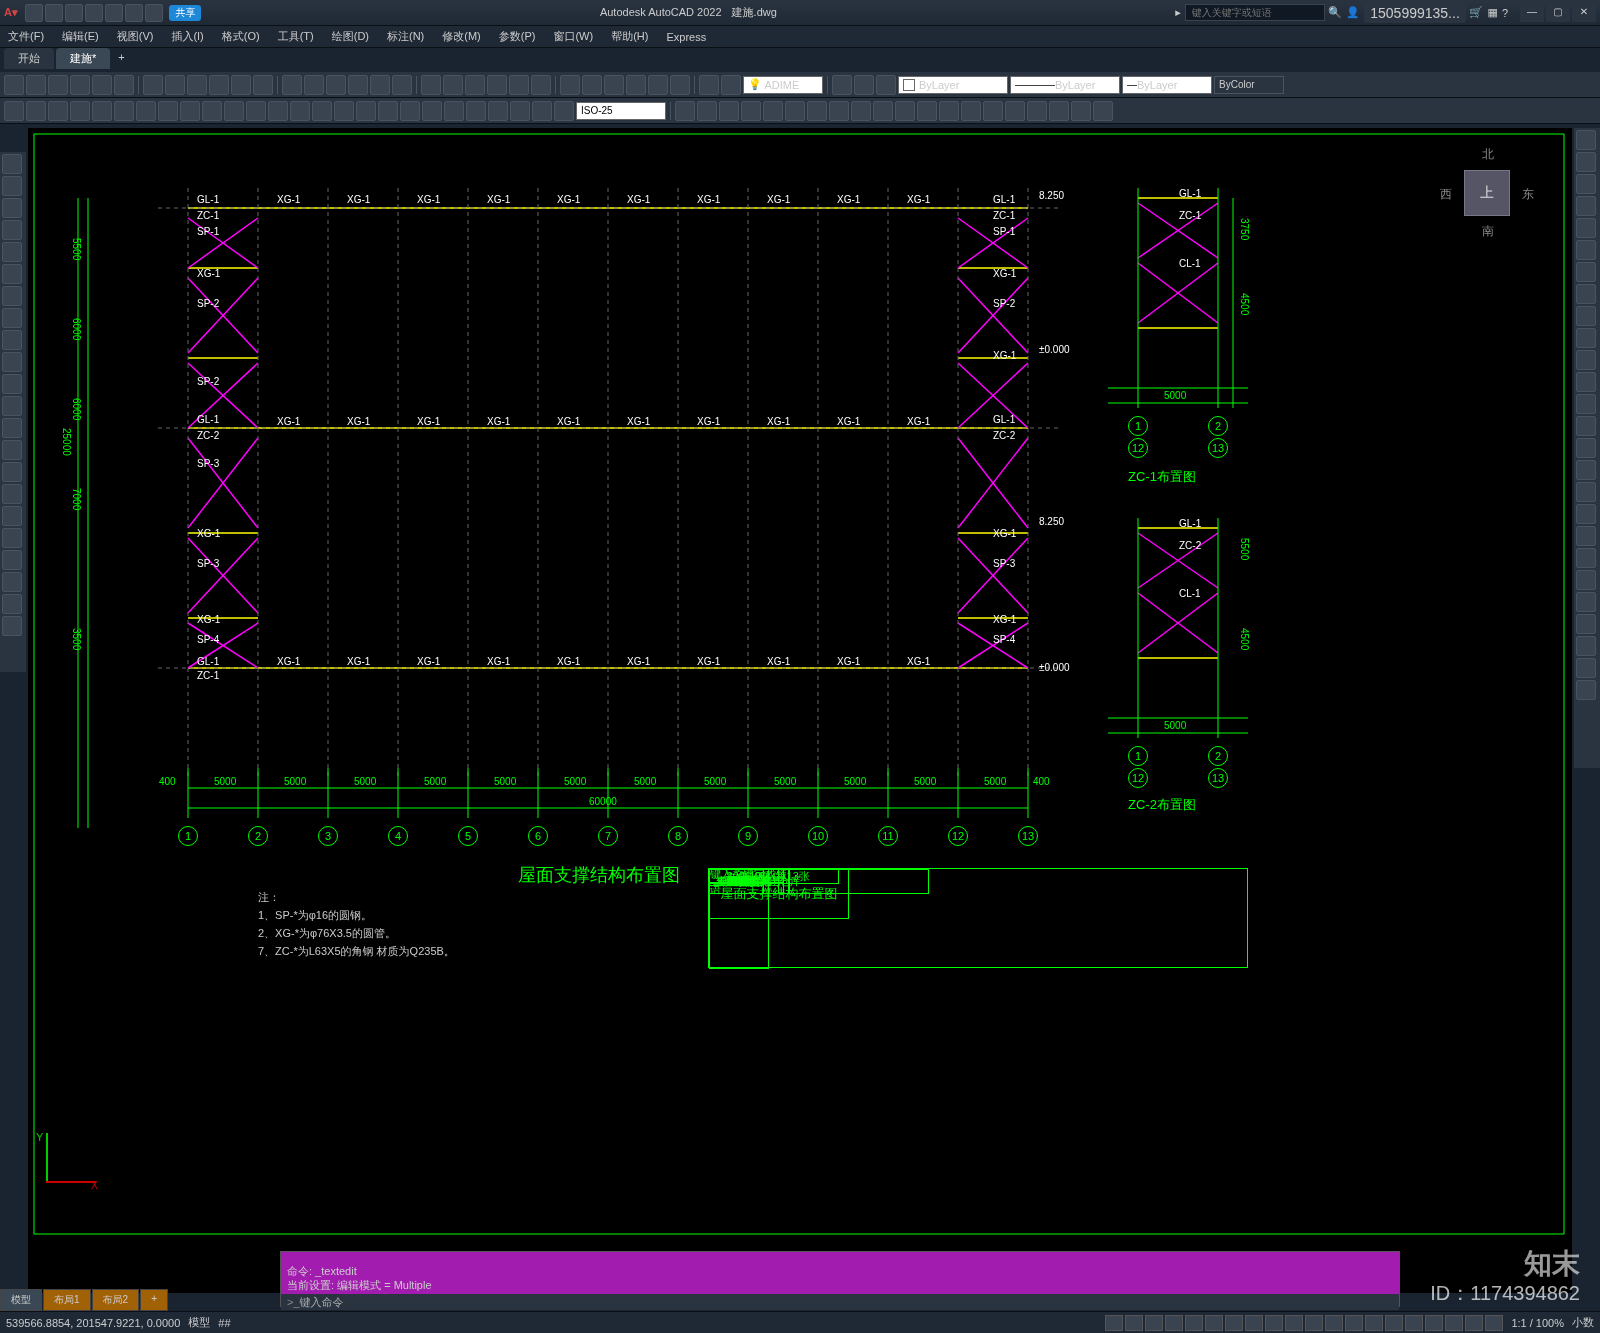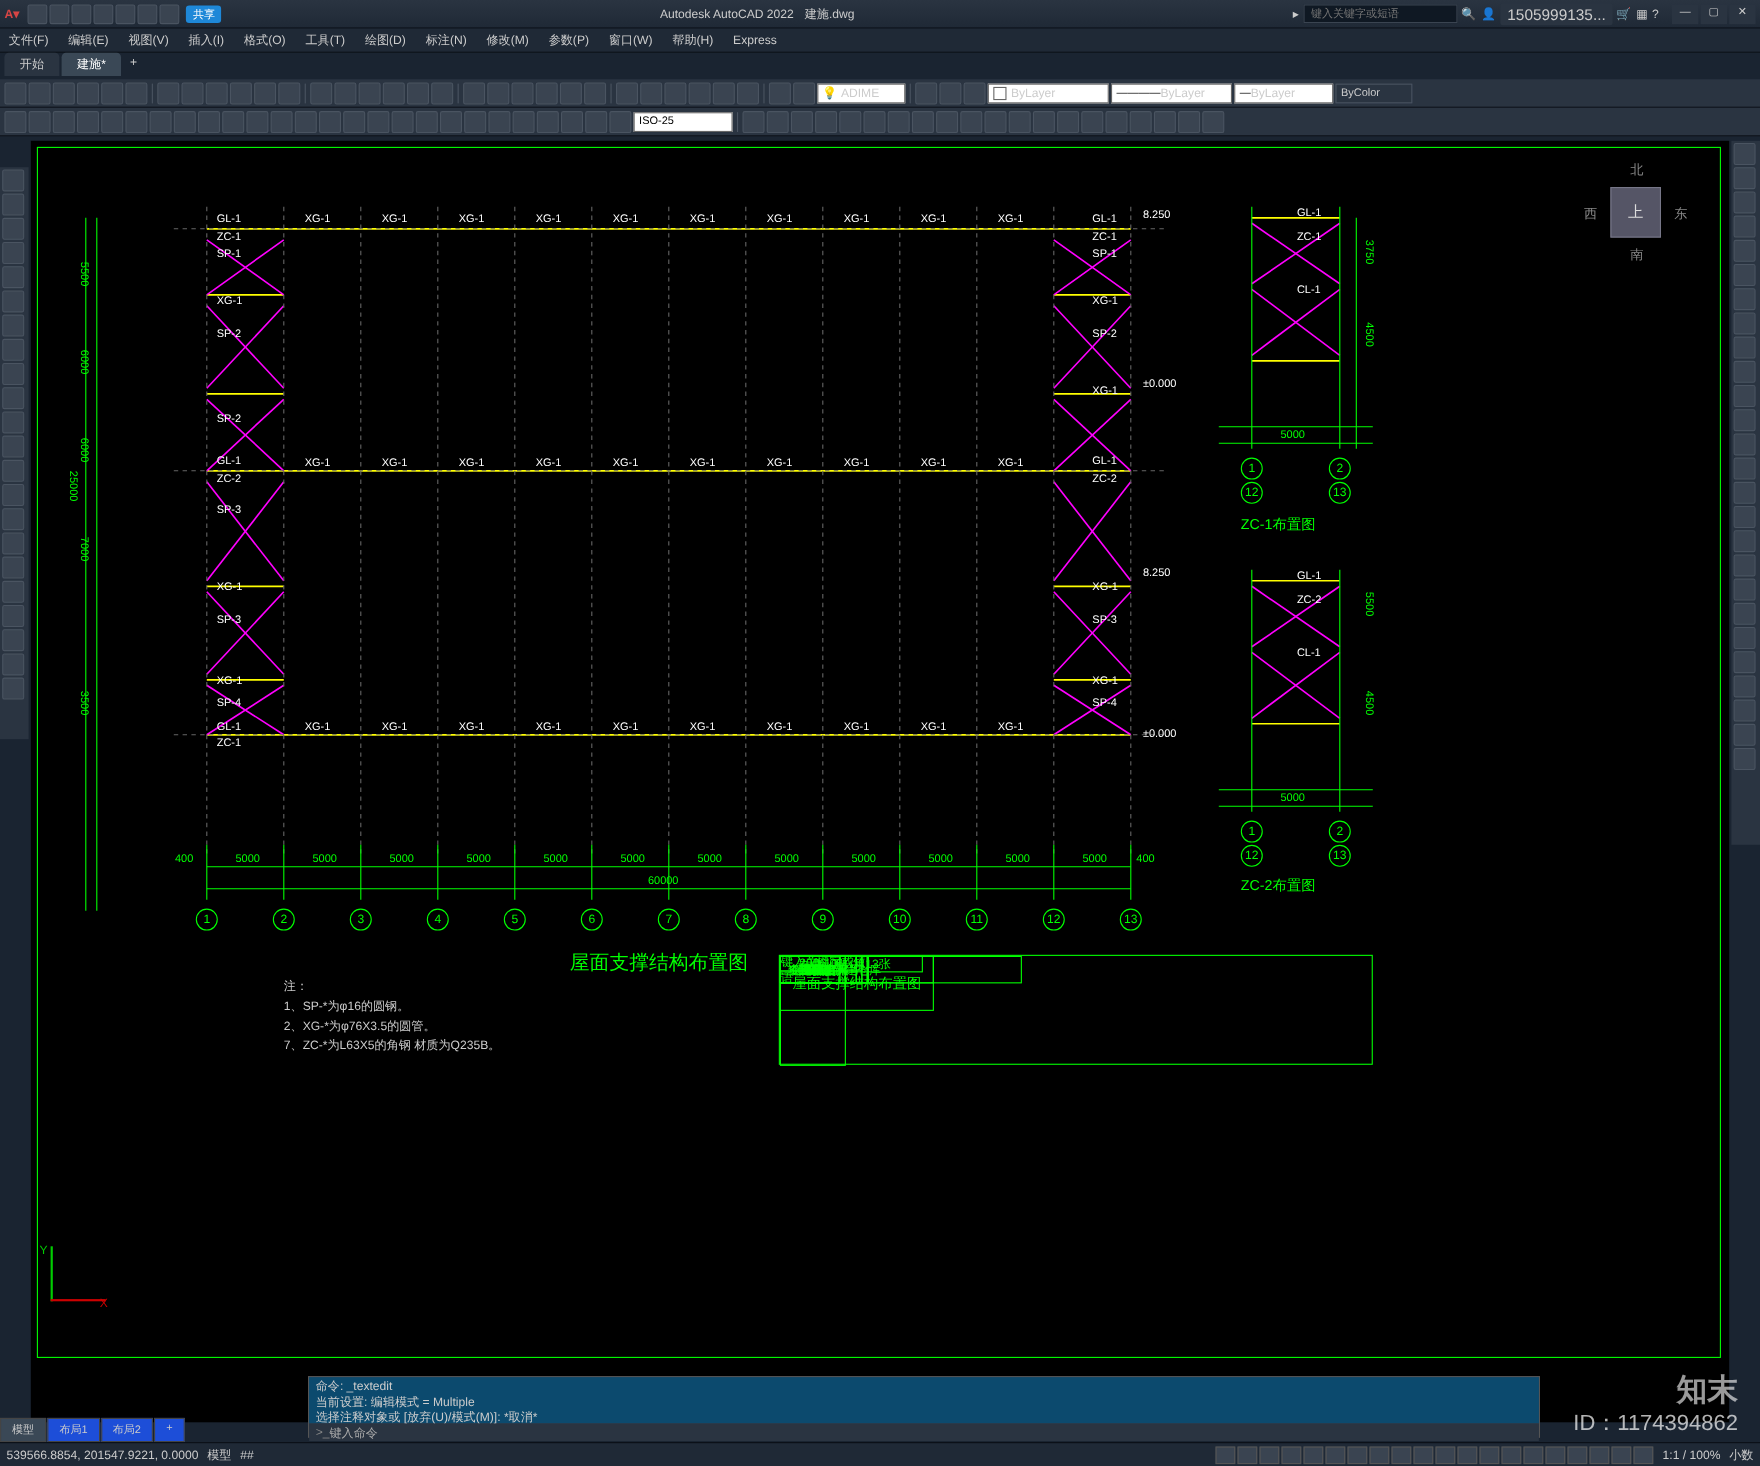--- a/index.html
+++ b/index.html
@@ -38,25 +38,25 @@
 .vc-w{left:-2px;top:38px}
 .vc-e{right:-2px;top:38px}
 .label{position:absolute;color:#fff;font-size:10px;padding:0 1px}
 .label.green{color:#0f0}
 .grid-bubble{position:absolute;width:20px;height:20px;border:1.5px solid #0f0;border-radius:50%;color:#0f0;font-size:11px;text-align:center;line-height:18px}
 .dwg-title{position:absolute;color:#0f0;font-size:18px;}
 .notes{position:absolute;color:#fff;font-size:11px;line-height:18px}
 .title-block{position:absolute;border:1.5px solid #0f0}
 .tb-cell{position:absolute;border:1px solid #0f0;color:#0f0;font-size:11px;display:flex;align-items:center;justify-content:center}
 .cmd-area{position:absolute;left:280px;bottom:26px;height:56px;right:200px;background:#3a4451;border:1px solid #555;font-size:10px}
-.cmd-history{background:#0c4a6e;color:#ccc;padding:2px 6px;line-height:14px;height:42px;overflow:hidden}
+.cmd-history{background:#a21caf;color:#ccc;padding:12px 6px;line-height:14px;height:42px;overflow:hidden}
 .cmd-input{background:#2a3441;color:#aaa;padding:2px 6px;display:flex;align-items:center;height:16px}
 .cmd-input::before{content:">_ ";color:#888}
 .model-tabs{position:absolute;left:0;bottom:22px;height:22px;display:flex;gap:1px}
-.model-tab{padding:3px 10px;background:#1d4ed8;font-size:10px;border:1px solid #444}
+.model-tab{padding:3px 10px;background:#a16207;font-size:10px;border:1px solid #444}
 .model-tab.active{background:#3a4856}
 .statusbar{position:absolute;left:0;right:0;bottom:0;height:22px;background:#1f2936;display:flex;align-items:center;padding:0 6px;gap:8px;border-top:1px solid #0a0f16;font-size:10px}
 .statusbar .sb-item{color:#ccc}
 .statusbar .sb-btns{display:flex;gap:2px;margin-left:auto}
 .statusbar .sb-btn{width:18px;height:16px;background:#3a4451;border:1px solid #555}
 .wm-logo{position:absolute;right:20px;bottom:50px;color:rgba(255,255,255,0.6);font-size:28px;font-weight:bold;z-index:10}
 .wm-id{position:absolute;right:20px;bottom:26px;color:rgba(255,255,255,0.7);font-size:20px;z-index:10}
 .ucs{position:absolute;left:8px;bottom:100px;width:60px;height:60px}
 .ucs-y{position:absolute;left:10px;top:0;width:2px;height:50px;background:#0c0}
 .ucs-x{position:absolute;left:10px;bottom:10px;width:50px;height:2px;background:#c00}

